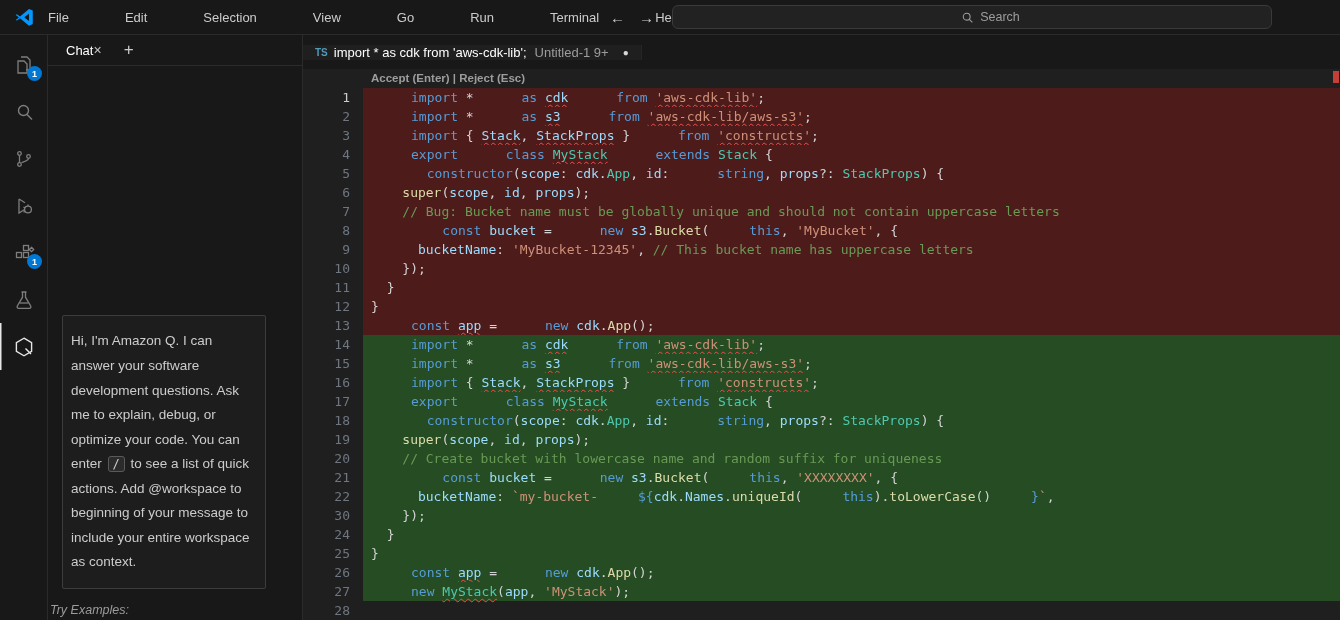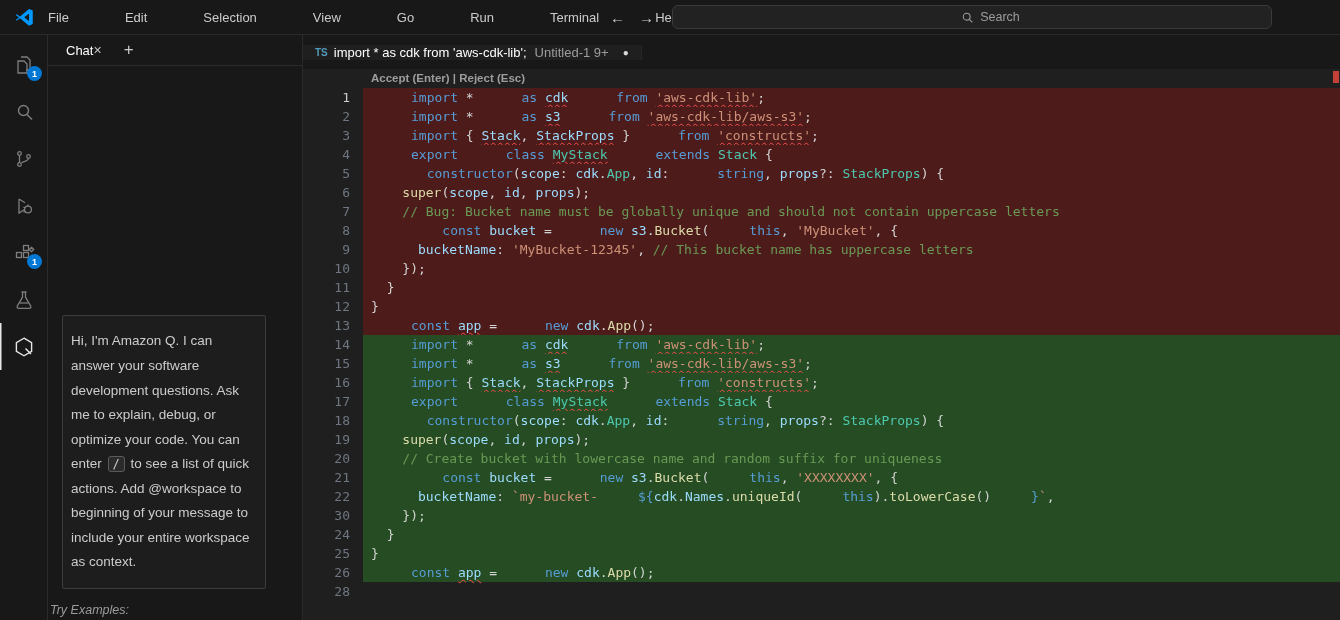--- a/index.html
+++ b/index.html
@@ -227,18 +227,19 @@
           <div class="code-row row-add"><span class="gutter">17</span><span class="code-content"><span class="tk-kw">export</span><span class="tk-pn"> </span><span class="tk-kw">class</span><span class="tk-pn"> </span><span class="tk-cls sq">MyStack</span><span class="tk-pn"> </span><span class="tk-kw">extends</span><span class="tk-pn"> </span><span class="tk-cls">Stack</span><span class="tk-pn"> {</span></span></div>
           <div class="code-row row-add"><span class="gutter">18</span><span class="code-content"><span class="tk-pn">  </span><span class="tk-kw">constructor</span><span class="tk-pn">(</span><span class="tk-var">scope</span><span class="tk-pn">: </span><span class="tk-var">cdk</span><span class="tk-pn">.</span><span class="tk-cls">App</span><span class="tk-pn">, </span><span class="tk-var">id</span><span class="tk-pn">: </span><span class="tk-kw">string</span><span class="tk-pn">, </span><span class="tk-var">props</span><span class="tk-pn">?: </span><span class="tk-cls">StackProps</span><span class="tk-pn">) {</span></span></div>
           <div class="code-row row-add"><span class="gutter">19</span><span class="code-content"><span class="tk-pn">    </span><span class="tk-fn">super</span><span class="tk-pn">(</span><span class="tk-var">scope</span><span class="tk-pn">, </span><span class="tk-var">id</span><span class="tk-pn">, </span><span class="tk-var">props</span><span class="tk-pn">);</span></span></div>
           <div class="code-row row-add"><span class="gutter">20</span><span class="code-content"><span class="tk-pn">    </span><span class="tk-cmt">// Create bucket with lowercase name and random suffix for uniqueness</span></span></div>
           <div class="code-row row-add"><span class="gutter">21</span><span class="code-content"><span class="tk-pn">    </span><span class="tk-kw">const</span><span class="tk-pn"> </span><span class="tk-var">bucket</span><span class="tk-pn"> = </span><span class="tk-kw">new</span><span class="tk-pn"> </span><span class="tk-var">s3</span><span class="tk-pn">.</span><span class="tk-fn">Bucket</span><span class="tk-pn">(</span><span class="tk-kw">this</span><span class="tk-pn">, </span><span class="tk-str">'XXXXXXXX'</span><span class="tk-pn">, {</span></span></div>
           <div class="code-row row-add"><span class="gutter">22</span><span class="code-content"><span class="tk-pn">      </span><span class="tk-var">bucketName</span><span class="tk-pn">: </span><span class="tk-str">`my-bucket-</span><span class="tk-kw">${</span><span class="tk-var">cdk</span><span class="tk-pn">.</span><span class="tk-var">Names</span><span class="tk-pn">.</span><span class="tk-fn">uniqueId</span><span class="tk-pn">(</span><span class="tk-kw">this</span><span class="tk-pn">).</span><span class="tk-fn">toLowerCase</span><span class="tk-pn">()</span><span class="tk-kw">}</span><span class="tk-str">`</span><span class="tk-pn">,</span></span></div>
           <div class="code-row row-add"><span class="gutter">30</span><span class="code-content"><span class="tk-pn">    });</span></span></div>
           <div class="code-row row-add"><span class="gutter">24</span><span class="code-content"><span class="tk-pn">  }</span></span></div>
           <div class="code-row row-add"><span class="gutter">25</span><span class="code-content"><span class="tk-pn">}</span></span></div>
           <div class="code-row row-add"><span class="gutter">26</span><span class="code-content"><span class="tk-kw">const</span><span class="tk-pn"> </span><span class="tk-var sq">app</span><span class="tk-pn"> = </span><span class="tk-kw">new</span><span class="tk-pn"> </span><span class="tk-var">cdk</span><span class="tk-pn">.</span><span class="tk-fn">App</span><span class="tk-pn">();</span></span></div>
+          <div class="code-row row-add"><span class="gutter">27</span><span class="code-content"><span class="tk-kw">new</span><span class="tk-pn"> </span><span class="tk-cls sq">MyStack</span><span class="tk-pn">(</span><span class="tk-var">app</span><span class="tk-pn">, </span><span class="tk-str">'MyStack'</span><span class="tk-pn">);</span></span></div>
           <div class="code-row"><span class="gutter">28</span><span class="code-content"></span></div>
         </div>
       <div class="overview-marker"></div>
     </div>
   </div>
 </div>
 
 </body></html>

